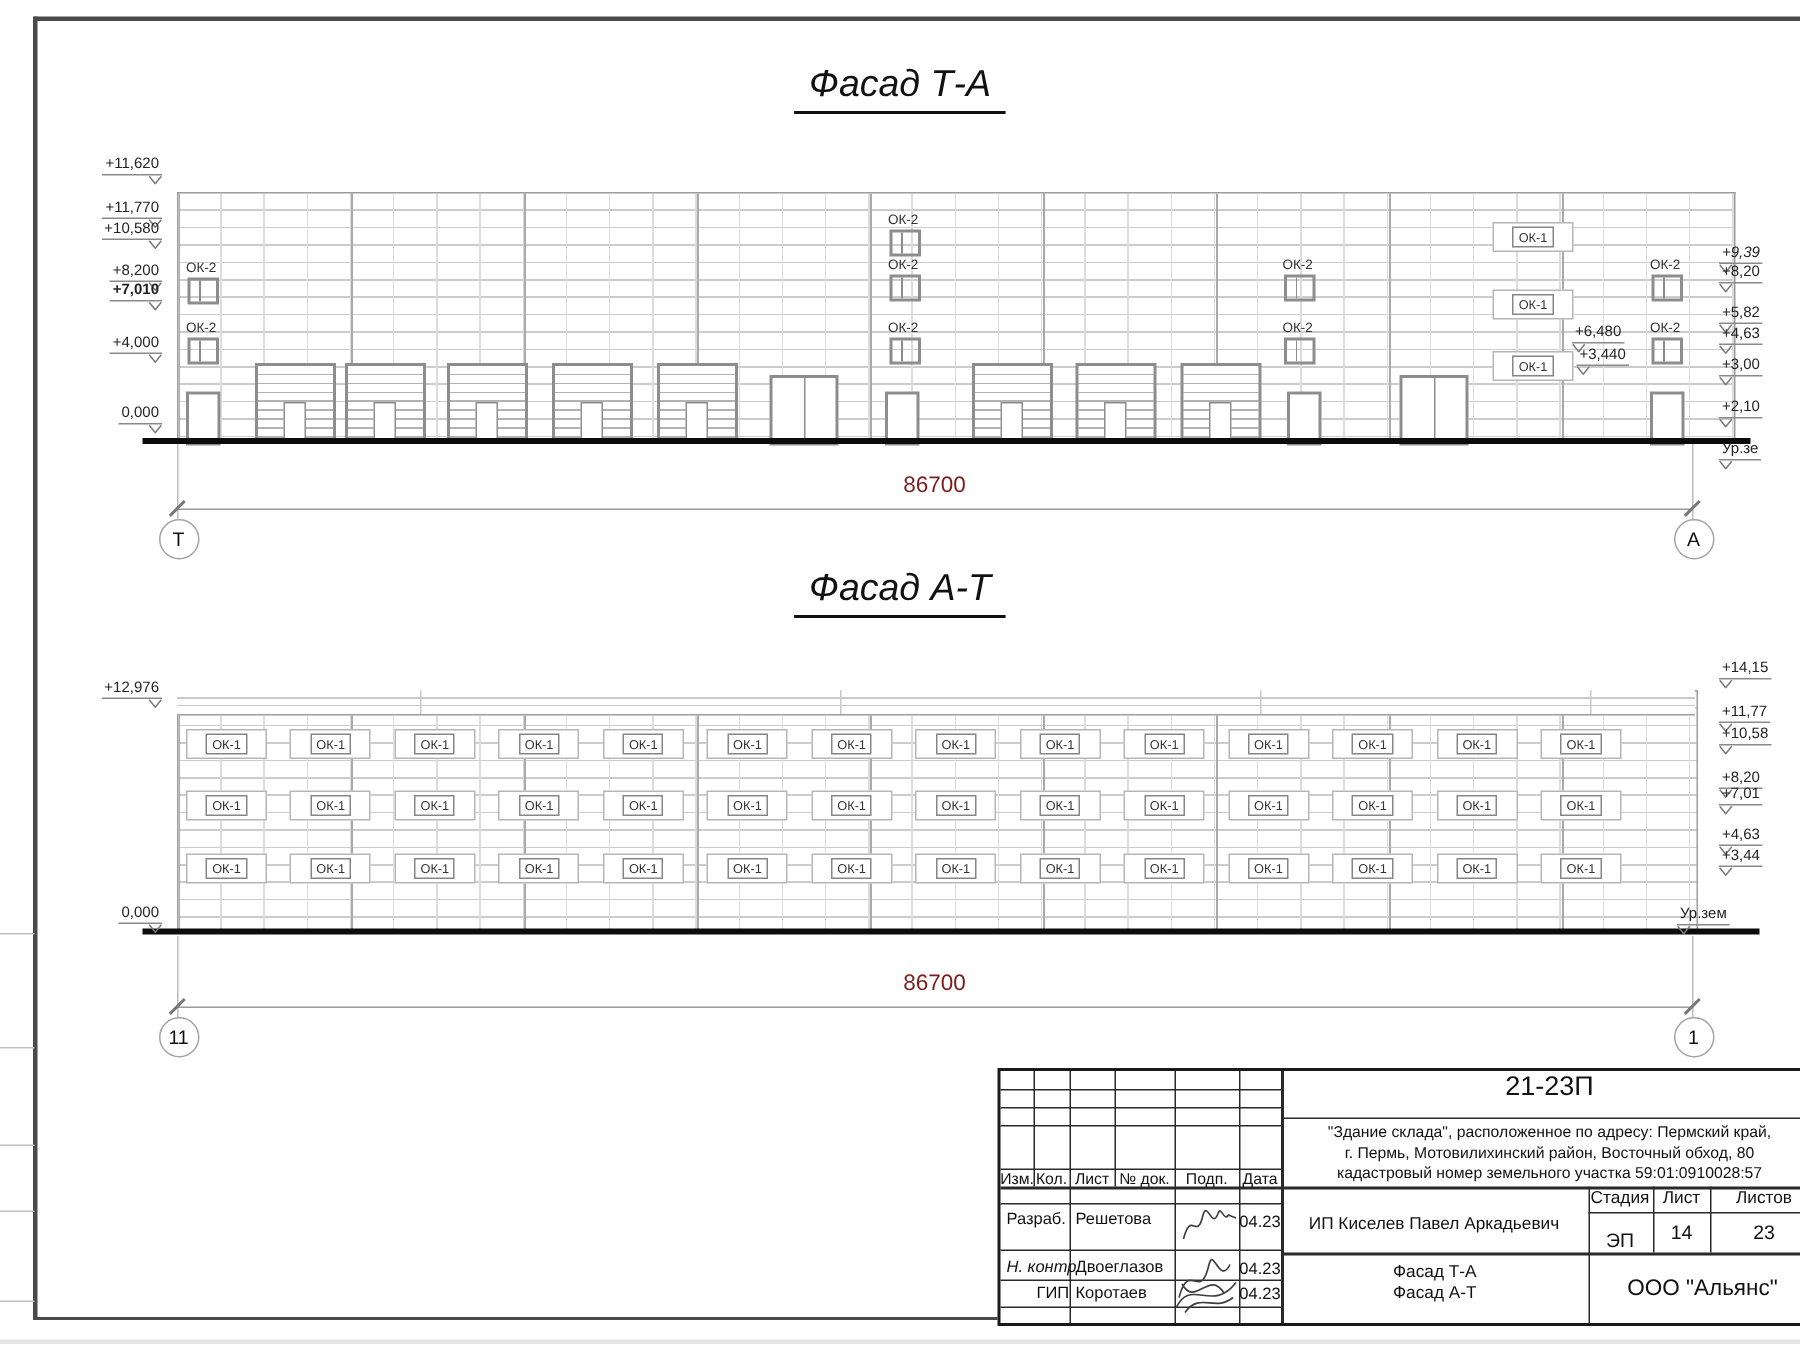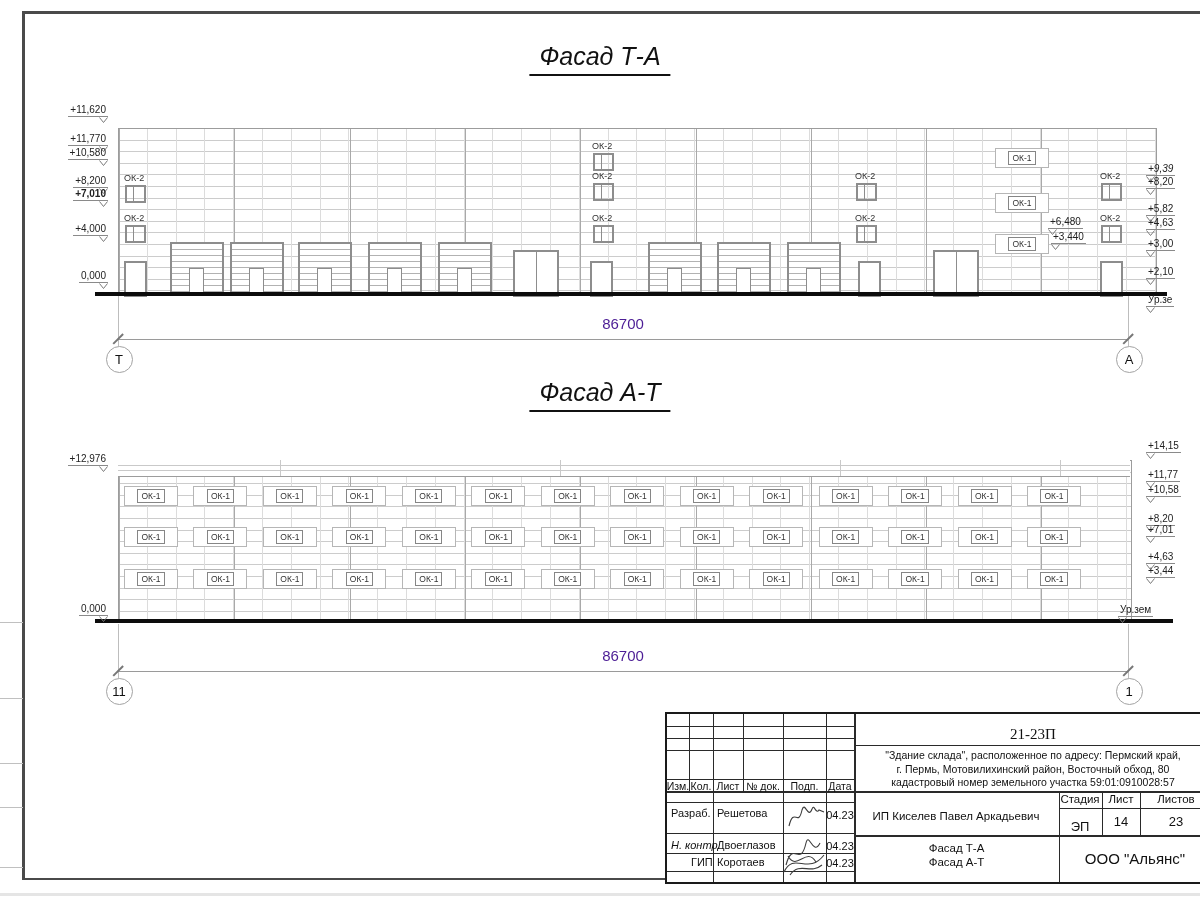--- a/index.html
+++ b/index.html
@@ -28,21 +28,21 @@
   .ok2win{position:absolute;border:2px solid #8d8d8d;background:linear-gradient(to right,transparent 0 6px,#8d8d8d 6px 7px,transparent 7px);}
   .ok2label{position:absolute;font-size:9px;color:#333;white-space:nowrap;}
   
   .drawing-title{position:absolute;left:50%;transform:translateX(-50%);font-style:italic;font-size:25px;color:#111;
       border-bottom:2px solid #111;padding:0 10px 3px;white-space:nowrap;}
   .elev{position:absolute;font-size:10px;color:#222;}
   .elev-t{display:block;border-bottom:1px solid #8a8a8a;padding:0 2px 1px;white-space:nowrap;}
   .dimline{position:absolute;height:1px;background:#9a9a9a;}
   .extline{position:absolute;width:1px;background:#bdbdbd;}
   .tick{position:absolute;width:14px;height:1.5px;background:#777;transform:rotate(-45deg);}
-  .dimtext{position:absolute;transform:translateX(-50%);font-size:15px;color:#4c1d95;}
+  .dimtext{position:absolute;transform:translateX(-50%);font-size:15px;color:#7f1d1d;}
   .bubble{position:absolute;width:25px;height:25px;border-radius:50%;border:1px solid #a3a3a3;background:#fff;
       display:flex;align-items:center;justify-content:center;font-size:13px;color:#111;}
   
   .tb{position:absolute;left:665px;top:712px;width:545px;height:168px;border:2px solid #1a1a1a;background:#fff;}
   .tbv{position:absolute;width:1px;background:#2a2a2a;}
   .tbh{position:absolute;height:1px;background:#2a2a2a;}
   .tbt{position:absolute;white-space:nowrap;color:#111;}
   .ctr{transform:translateX(-50%);}
   .pre{white-space:pre-line;text-align:center;}
   .sig{position:absolute;}
@@ -154,21 +154,21 @@
     <div class="tbh" style="left:0;top:139px;width:187px;"></div>
     <div class="tbh" style="left:0;top:157px;width:187px;"></div>
 
     <div class="tbt ctr" style="left:11px;top:65.5px;font-size:10.5px;">Изм.</div>
     <div class="tbt ctr" style="left:34px;top:65.5px;font-size:10.5px;">Кол.</div>
     <div class="tbt ctr" style="left:61px;top:65.5px;font-size:10.5px;">Лист</div>
     <div class="tbt ctr" style="left:96px;top:65.5px;font-size:10.5px;">№ док.</div>
     <div class="tbt ctr" style="left:137.5px;top:65.5px;font-size:10.5px;">Подп.</div>
     <div class="tbt ctr" style="left:173px;top:65.5px;font-size:10.5px;">Дата</div>
 
-    <div class="tbt ctr" style="left:366px;top:12px;font-size:15px;font-family:Liberation Serif, serif;">21-23П</div>
+    <div class="tbt ctr" style="left:366px;top:0;font-size:18px;">21-23П</div>
     <div class="tbt pre" style="left:187px;top:35px;width:358px;font-size:10.5px;line-height:13.5px;">"Здание склада", расположенное по адресу: Пермский край,
 г. Пермь, Мотовилихинский район, Восточный обход, 80
 кадастровый номер земельного участка 59:01:0910028:57</div>
 
     <div class="tbt" style="left:4px;top:93px;font-size:11px;">Разраб.</div>
     <div class="tbt" style="left:50px;top:93px;font-size:11px;">Решетова</div>
     <div class="tbt ctr" style="left:173px;top:95px;font-size:11px;">04.23</div>
     <div class="tbt" style="left:4px;top:125px;font-size:11px;font-style:italic;">Н. контр.</div>
     <div class="tbt" style="left:50px;top:125px;font-size:11px;">Двоеглазов</div>
     <div class="tbt ctr" style="left:173px;top:125.5px;font-size:11px;">04.23</div>

